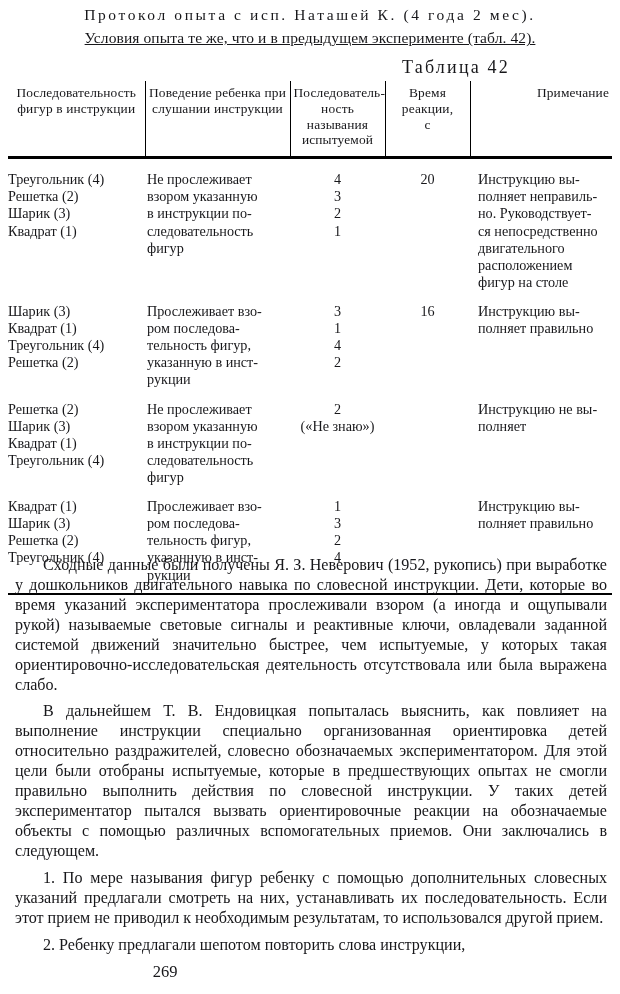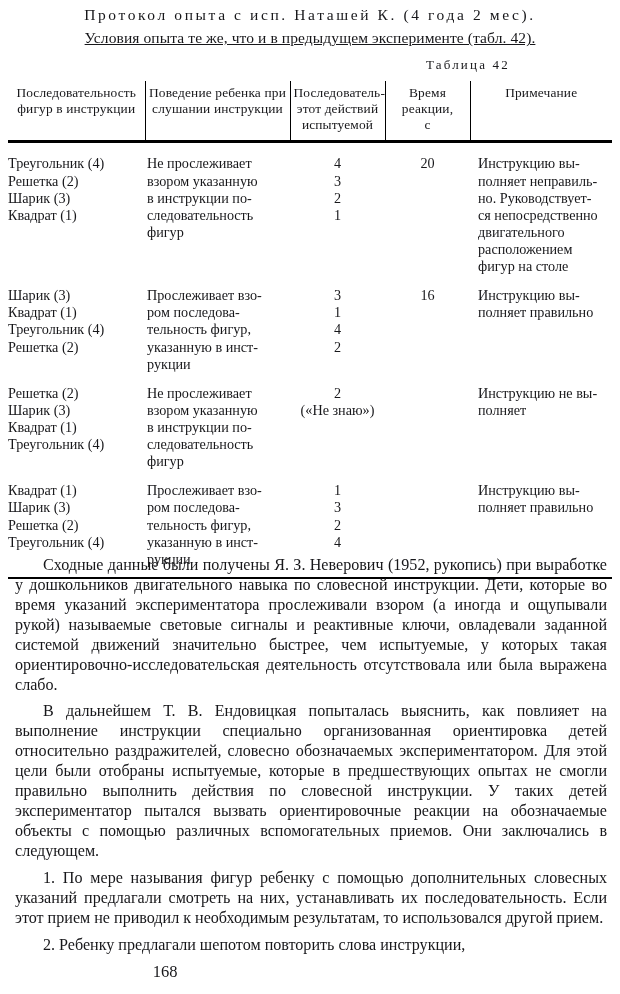--- a/index.html
+++ b/index.html
@@ -42,21 +42,21 @@
     line-height: 1.42;
     letter-spacing: 0.1px;
     margin-top: 1px;
     text-decoration: underline;
   }
 
   .table-caption {
     position: absolute;
     right: 10px;
     top: 57px;
-    font-size: 13px;
+    font-size: 18px;
     letter-spacing: 2.2px;
   }
 
   
   .tbl-wrap {
     position: absolute;
     left: 8px;
     top: 81px;
     width: 604px;
   }
@@ -70,21 +70,21 @@
     border-left: 1px solid #22c55e;
     border-right: 1px solid #000;
     padding: 4px 3px 8px 3px;
     font-weight: normal;
     vertical-align: top;
     text-align: center;
     line-height: 1.18;
     letter-spacing: 0.15px;
   }
   table.proto thead tr.hdr-row th:first-child { border-left: none; }
-  table.proto thead tr.hdr-row th:last-child { border-right: none; }
+  table.proto thead tr.hdr-row th:last-child { border-right: none; text-align: right; }
 
   .rule-top {
     border-top: 2.6px solid #000;
   }
   .rule-mid {
     border-top: 1.3px solid #000;
   }
   .rule-bottom {
     border-top: 2.6px solid #000;
   }
@@ -194,21 +194,21 @@
           <th>
             <div>Последовательность</div>
             <div>фигур в инструкции</div>
           </th>
           <th>
             <div>Поведение ребенка при</div>
             <div>слушании инструкции</div>
           </th>
           <th>
             <div>Последователь-</div>
-            <div>этот действий</div>
+            <div>ность называния</div>
             <div>испытуемой</div>
           </th>
           <th>
             <div>Время реакции,</div>
             <div>с</div>
           </th>
           <th>
             <div>Примечание</div>
           </th>
         </tr>
@@ -402,15 +402,15 @@
       </table>
   </div>
 
   <div class="prose">
     <p>Сходные данные были получены Я. З. Неверович (1952, рукопись) при выработке у дошкольников двигательного навыка по словесной инструкции. Дети, которые во время указаний экспериментатора прослеживали взором (а иногда и ощупывали рукой) называемые световые сигналы и реактивные ключи, овладевали заданной системой движений значительно быстрее, чем испытуемые, у которых такая ориентировочно-исследовательская деятельность отсутствовала или была выражена слабо.</p>
     <p class="cont">В дальнейшем Т. В. Ендовицкая попыталась выяснить, как повлияет на выполнение инструкции специально организованная ориентировка детей относительно раздражителей, словесно обозначаемых экспериментатором. Для этой цели были отобраны испытуемые, которые в предшествующих опытах не смогли правильно выполнить действия по словесной инструкции. У таких детей экспериментатор пытался вызвать ориентировочные реакции на обозначаемые объекты с помощью различных вспомогательных приемов. Они заключались в следующем.</p>
     <p class="cont">1. По мере называния фигур ребенку с помощью дополнительных словесных указаний предлагали смотреть на них, устанавливать их последовательность. Если этот прием не приводил к необходимым результатам, то использовался другой прием.</p>
     <p class="cont">2. Ребенку предлагали шепотом повторить слова инструкции,</p>
   </div>
 
-  <div class="folio">168</div>
+  <div class="folio">269</div>
 
 </div>
 
 </body></html>

